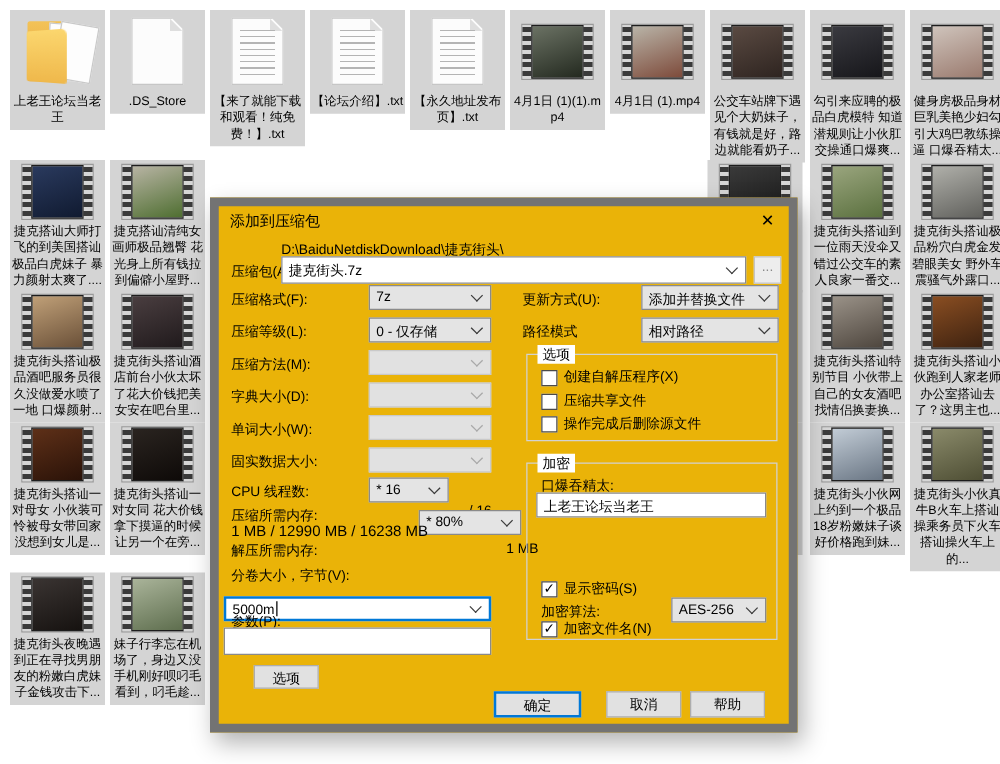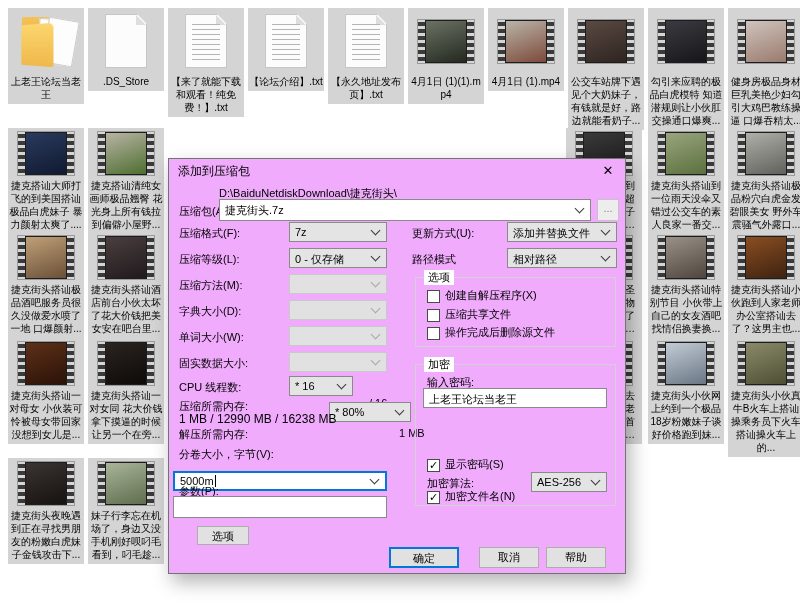--- a/index.html
+++ b/index.html
@@ -33,21 +33,21 @@
   .f-front{position:absolute;left:3px;top:12px;width:33px;height:42px;background:linear-gradient(#fbd66e,#efb84b);border-radius:2px 5px 2px 2px;transform:perspective(70px) rotateY(-14deg);}
 
   
   .page-icon{position:relative;width:42px;height:54px;background:#fcfcfc;border:1px solid #c6c6c6;box-sizing:border-box;
              clip-path:polygon(0 0,calc(100% - 10px) 0,100% 10px,100% 100%,0 100%);}
   .page-icon .fold{position:absolute;right:0;top:0;width:10px;height:10px;background:#dedede;clip-path:polygon(0 0,100% 100%,0 100%);}
   .page-icon.doc .lines{position:absolute;left:6px;right:6px;top:9px;bottom:7px;
              background:repeating-linear-gradient(to bottom,#b4b4b4 0 1px,transparent 1px 5px);}
 
   
-  #dialog{position:absolute;left:168px;top:158px;width:456px;height:414px;background:#f0abfc;border:1px solid #737373;
+  #dialog{position:absolute;left:168px;top:158px;width:456px;height:414px;background:#eab308;border:7px solid #737373;
           box-shadow:4px 8px 18px rgba(0,0,0,.30);z-index:10;font-size:11px;}
   #dlg-title{height:24px;display:flex;align-items:center;}
   #dlg-title .t{margin-left:9px;font-size:12px;}
   #dlg-close{margin-left:auto;width:34px;height:22px;text-align:center;font-size:13px;line-height:22px;}
   .lbl{position:absolute;white-space:nowrap;}
   .combo{position:absolute;box-sizing:border-box;height:20px;border:1px solid #8a8a8a;background:#e4e4e4;
          padding:3px 18px 2px 5px;font-size:11px;white-space:nowrap;overflow:hidden;}
   .combo .chev{position:absolute;right:7px;top:50%;margin-top:-5px;width:6px;height:6px;
          border-right:1px solid #3a3a3a;border-bottom:1px solid #3a3a3a;transform:rotate(45deg);}
   .combo.white{background:#fff;}
@@ -431,21 +431,21 @@
       <span>压缩共享文件</span>
       </div>
     <div class="chk" style="left:258px;top:166px;">
       <span class="box"></span>
       <span>操作完成后删除源文件</span>
       </div>
 
     <div class="grp" style="left:246px;top:205px;width:201px;height:142px;">
       <span>加密</span>
     </div>
-    <span class="lbl" style="left:258px;top:216px;">输入密码:</span>
+    <span class="lbl" style="left:258px;top:216px;">口爆吞精太:</span>
     <div class="tbox" style="left:254px;top:229px;width:184px;height:20px;">
       <span>上老王论坛当老王</span></div>
     <div class="chk" style="left:258px;top:298px;">
       <span class="box">✓</span>
       <span>显示密码(S)</span>
       </div>
     <span class="lbl" style="left:258px;top:317px;">加密算法:</span>
     <div class="combo" style="left:362px;top:313px;width:76px;">
       <span>AES-256</span><i class="chev"></i></div>
     <div class="chk" style="left:258px;top:330px;">

